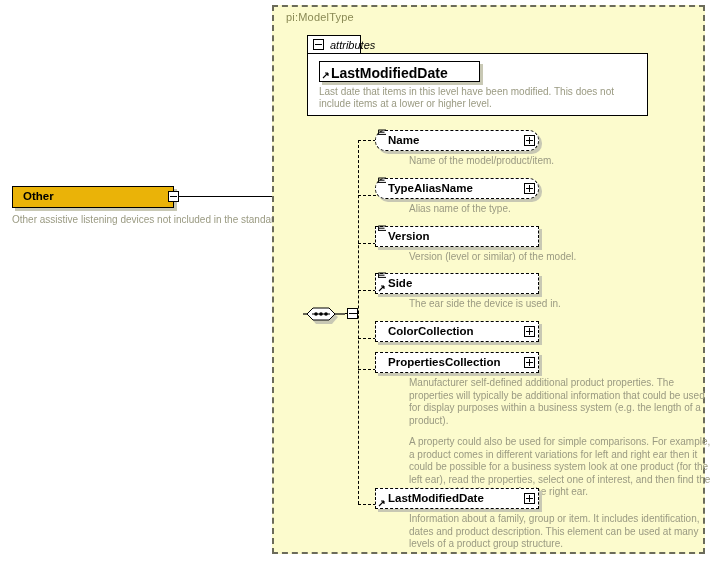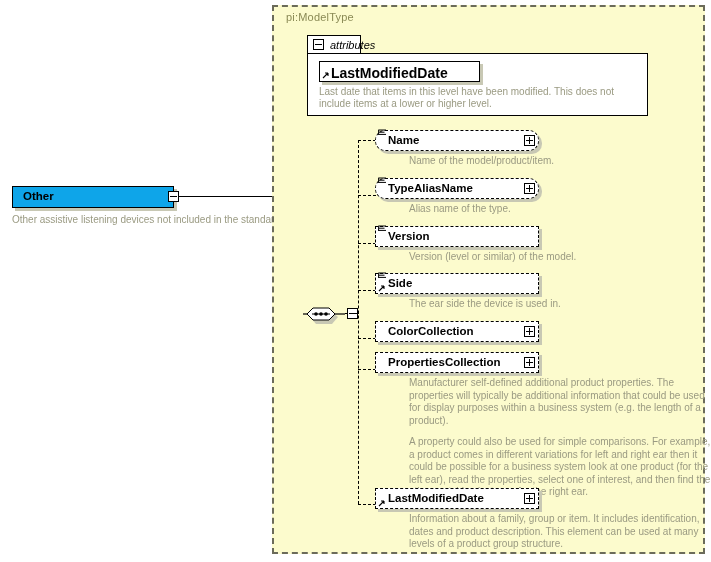--- a/index.html
+++ b/index.html
@@ -200,21 +200,21 @@
   .el-doc p { margin: 0 0 9px 0; }
   .el-doc p:last-child { margin-bottom: 0; }
 
   
   #other-node {
     position: absolute;
     left: 12px;
     top: 186px;
     width: 162px;
     height: 22px;
-    background: #0ea5e9;
+    background: #eab308;
     border: 1px solid #000000;
     box-sizing: border-box;
     box-shadow: 3px 3px 0 0 #c8c8b4;
   }
   #other-node .node-text {
     position: absolute;
     left: 10px;
     top: 3px;
     font-size: 11.5px;
     font-weight: bold;

